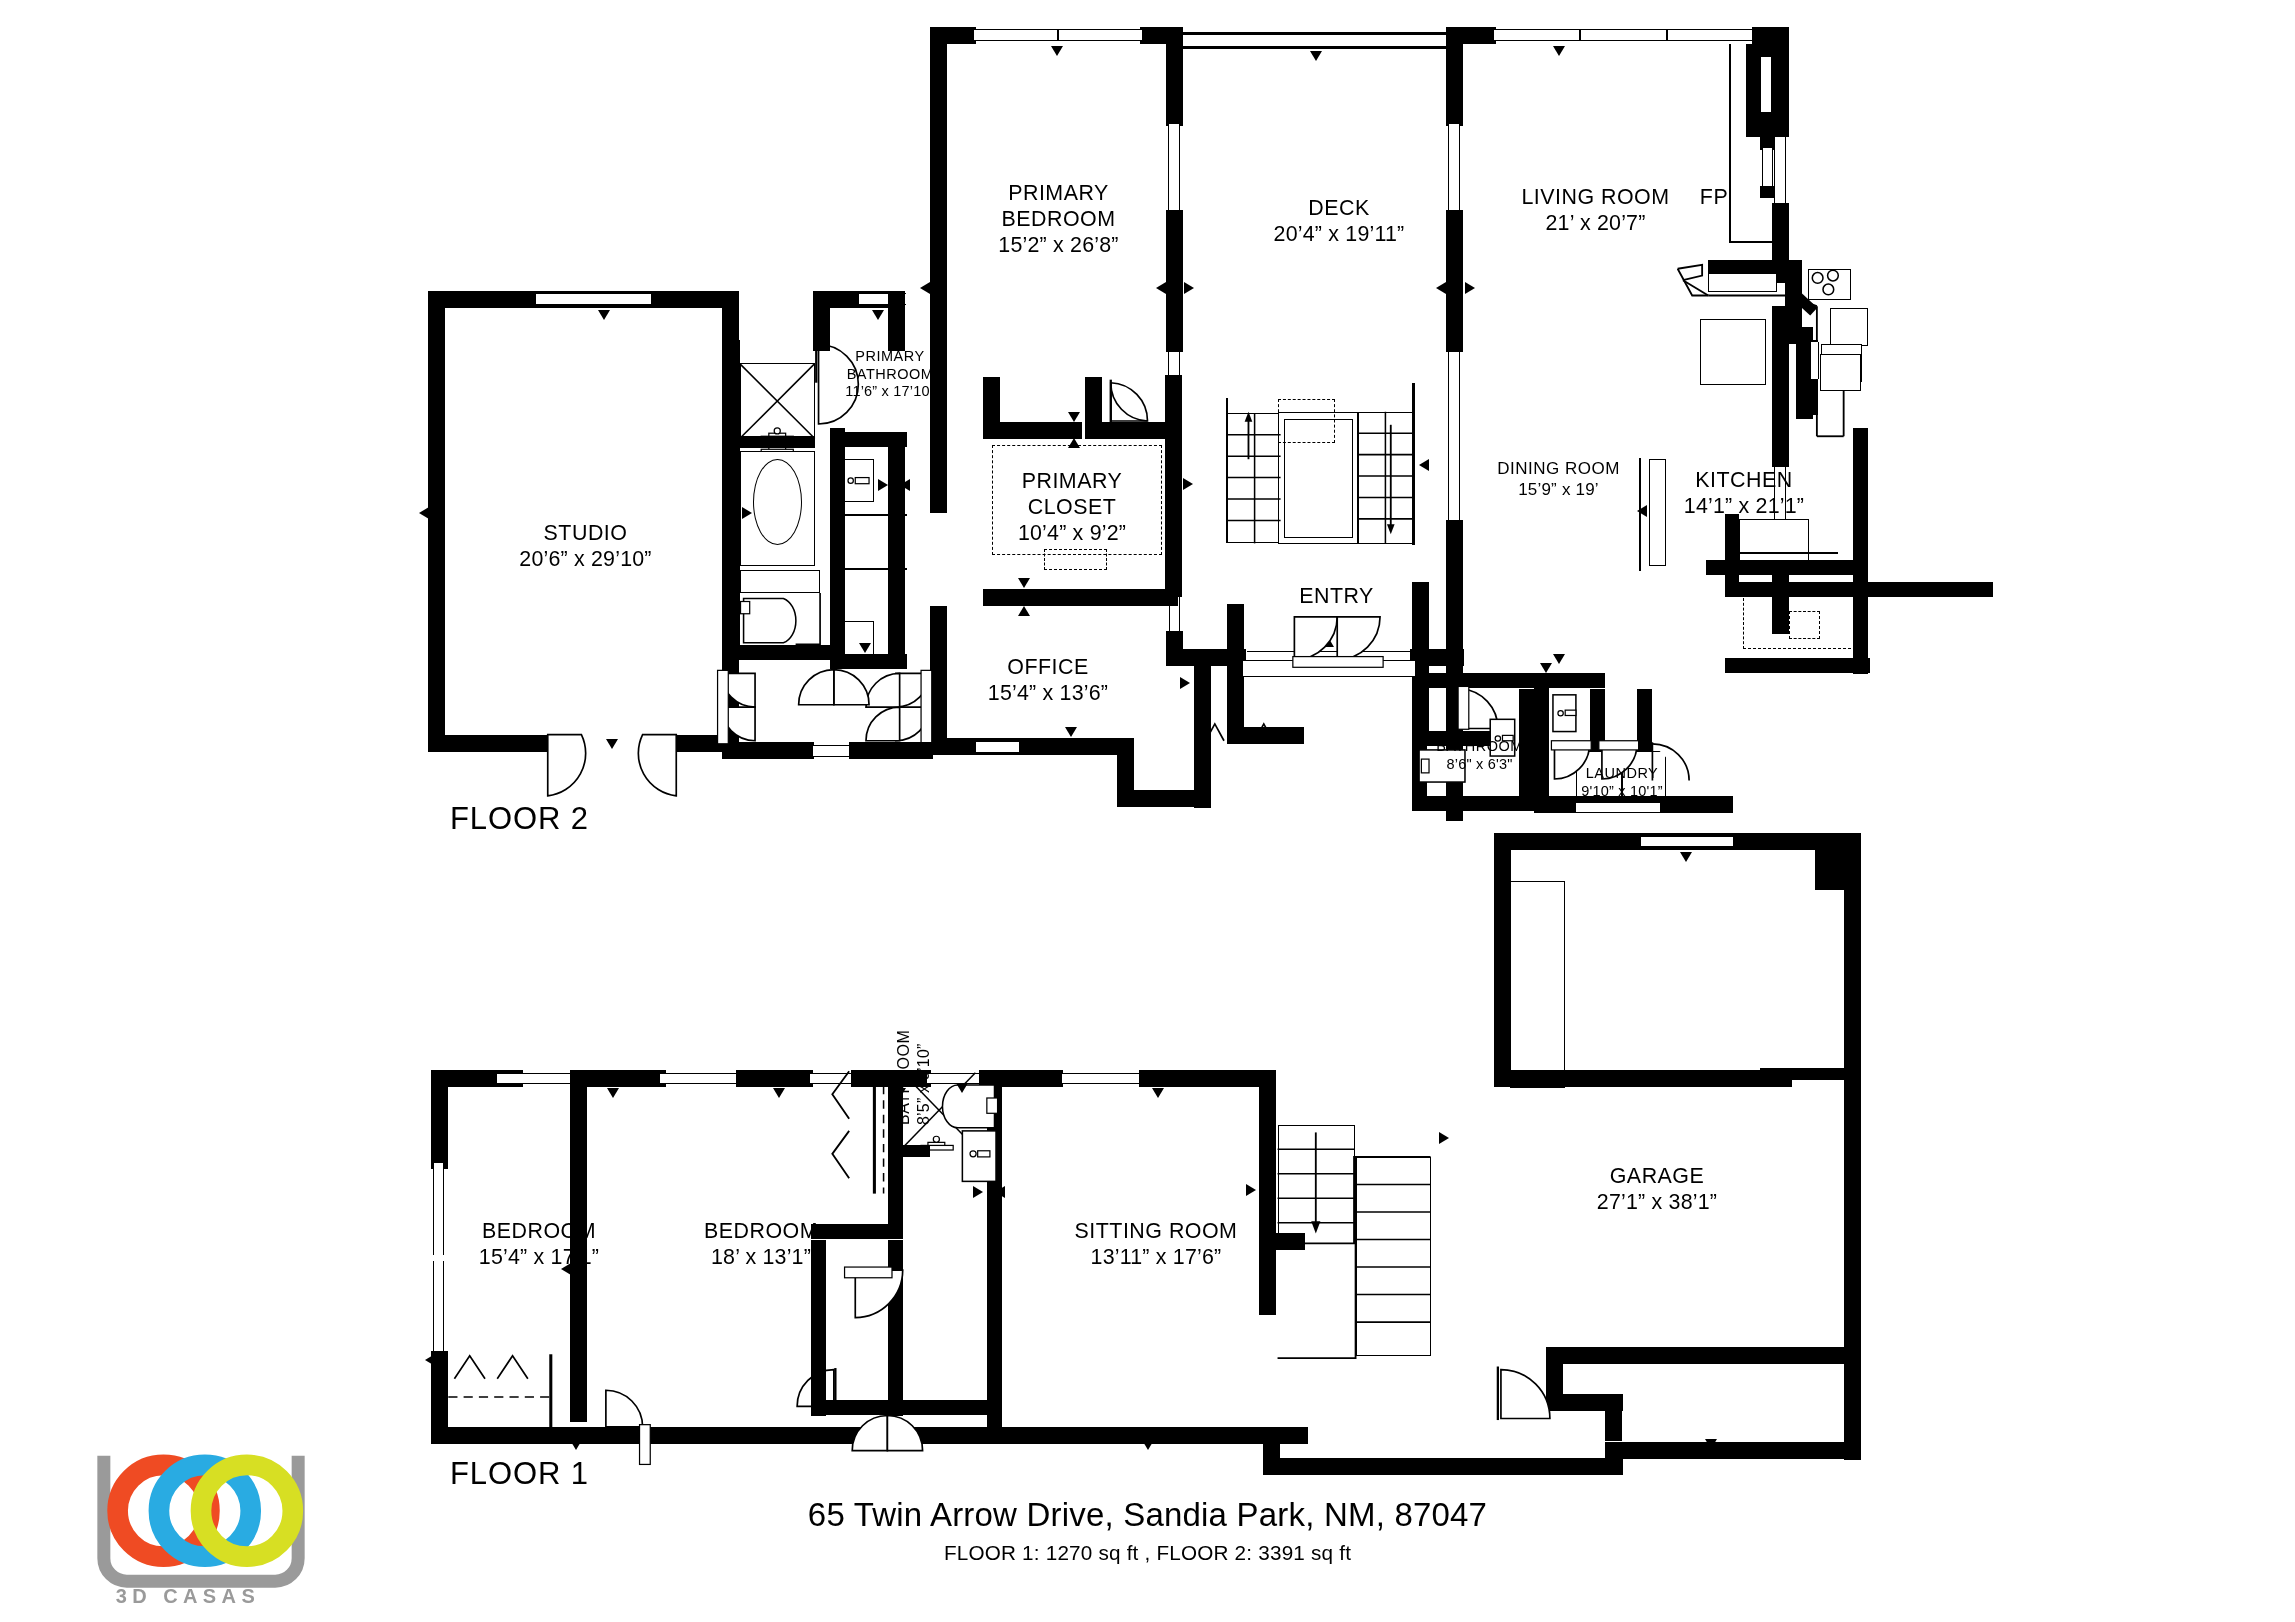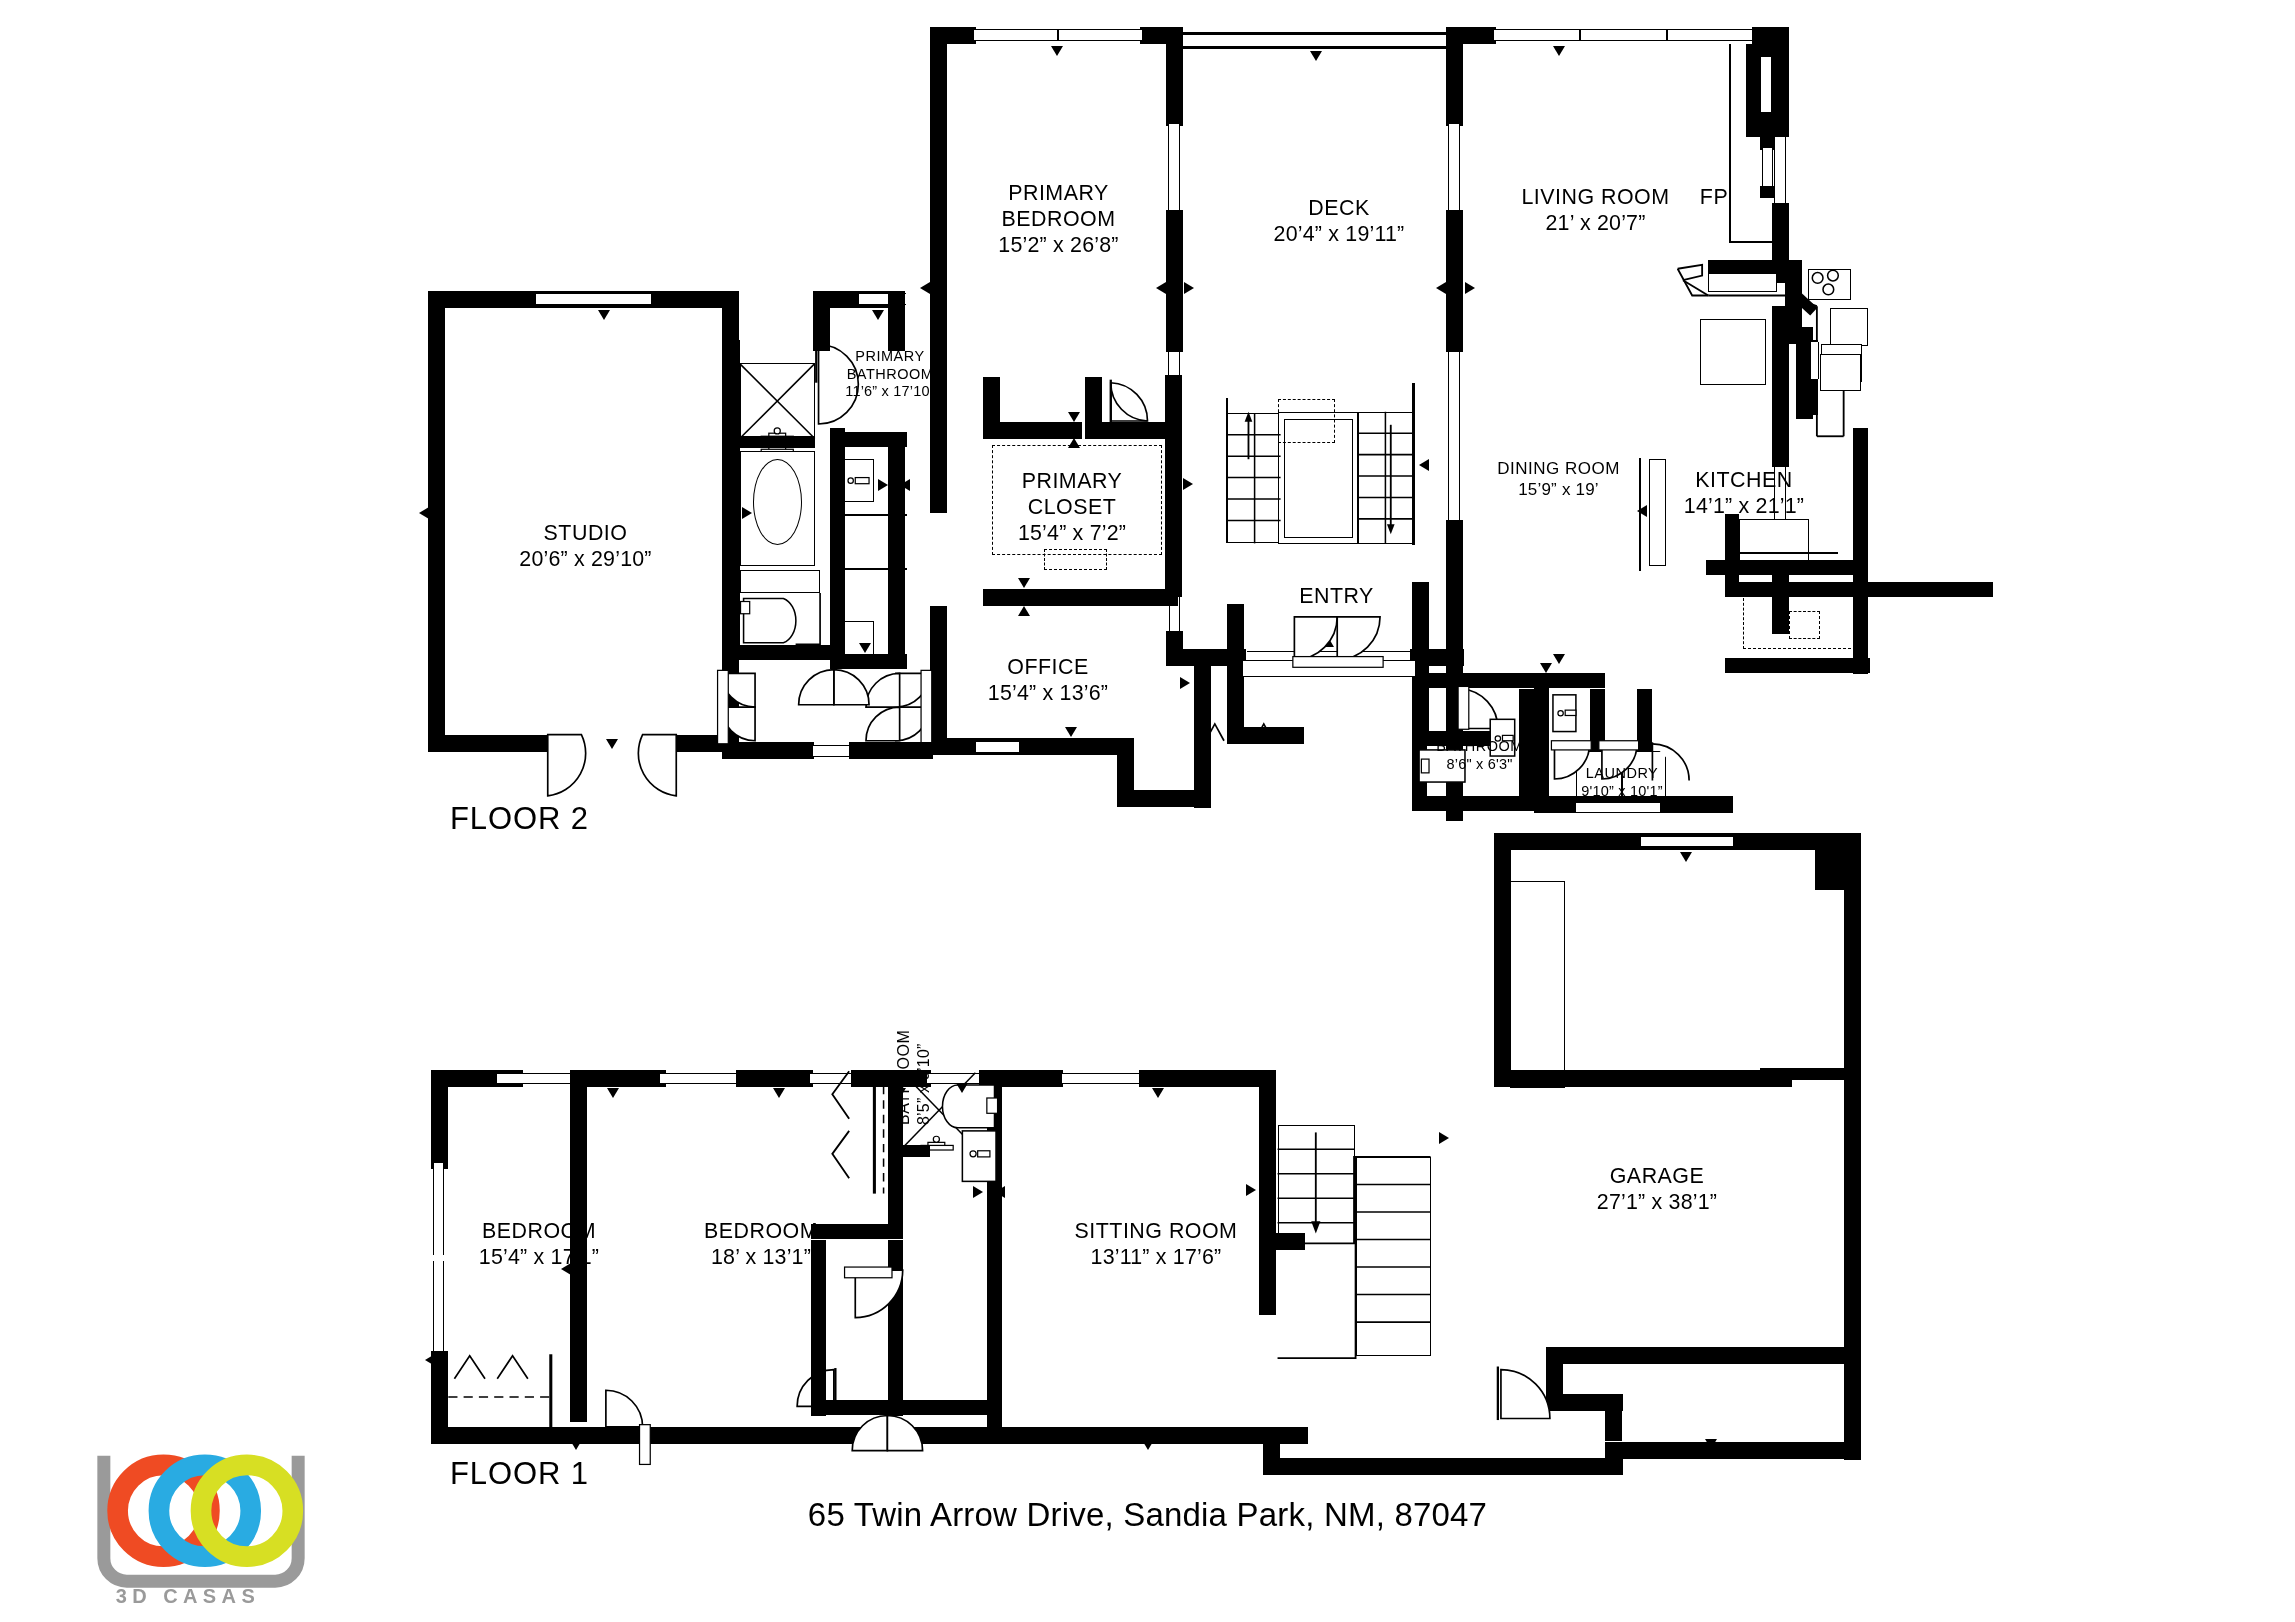--- a/index.html
+++ b/index.html
@@ -272,21 +272,21 @@
     <div class="wall" style="left:1085px;top:377px;width:17px;height:46px;"></div>
     <svg class="ov" viewBox="0 0 3000 2121" width="2295" height="1623">
       <path d="M 1452 500 A 50 50 0 0 1 1500 550 L 1452 550 Z" fill="#fff" stroke="#000" stroke-width="2.2"></path>
       <path d="M 1452 500 A 50 50 0 0 0 1500 550" fill="none" stroke="#000" stroke-width="2.2"></path>
       <line x1="1452" y1="496" x2="1452" y2="552" stroke="#000" stroke-width="3"></line>
     </svg>
 
     <div class="room-label" style="left:982px;top:468px;width:180px;font-size:21.4px;">
       <span class="nm">PRIMARY</span>
       <span class="nm">CLOSET</span>
-      <span class="dim">15’4” x 7’2”</span>
+      <span class="dim">10’4” x 9’2”</span>
     </div>
 
     <div class="wall" style="left:930px;top:606px;width:17px;height:149px;"></div>
     <div class="wall" style="left:930px;top:738px;width:115px;height:17px;"></div>
     <div class="win" style="left:976px;top:741px;width:43px;height:12.2px;"></div>
     <div class="wall" style="left:1037px;top:738px;width:96px;height:17px;"></div>
     <div class="wall" style="left:1117px;top:738px;width:17px;height:69px;"></div>
     <div class="wall" style="left:1117px;top:790px;width:92px;height:17px;"></div>
     <div class="wall" style="left:1194px;top:666px;width:17px;height:142px;"></div>
     <div class="tri d" style="left:1065px;top:727px;"></div>
@@ -593,15 +593,16 @@
     <path d="M 18 14 L 18 148 A 30 30 0 0 0 48 178 L 242 178 A 30 30 0 0 0 272 148 L 272 14" fill="none" stroke="#9a9a9a" stroke-width="17"></path>
     <circle cx="96" cy="86" r="60" fill="none" stroke="#ef4b23" stroke-width="27"></circle>
     <circle cx="150" cy="86" r="60" fill="none" stroke="#29abe2" stroke-width="27"></circle>
     <circle cx="205" cy="86" r="60" fill="none" stroke="#d7df23" stroke-width="27"></circle>
   </svg>
 </div>
 <div id="logo-word">3D CASAS</div>
 
 <div id="footer">
   <div id="addr">65 Twin Arrow Drive, Sandia Park, NM, 87047</div>
+  <div class="sub">FLOOR 1: 1270 sq ft , FLOOR 2: 3391 sq ft</div>
 
 </div>
 
 
 </body></html>

